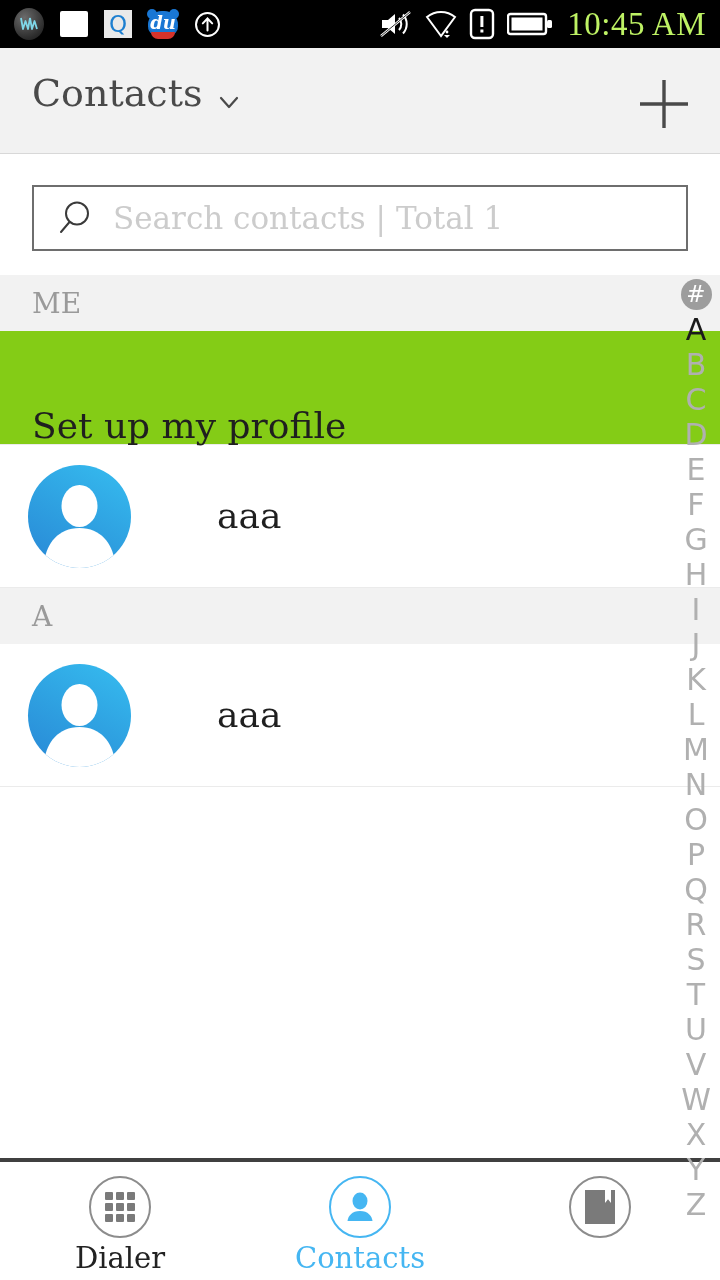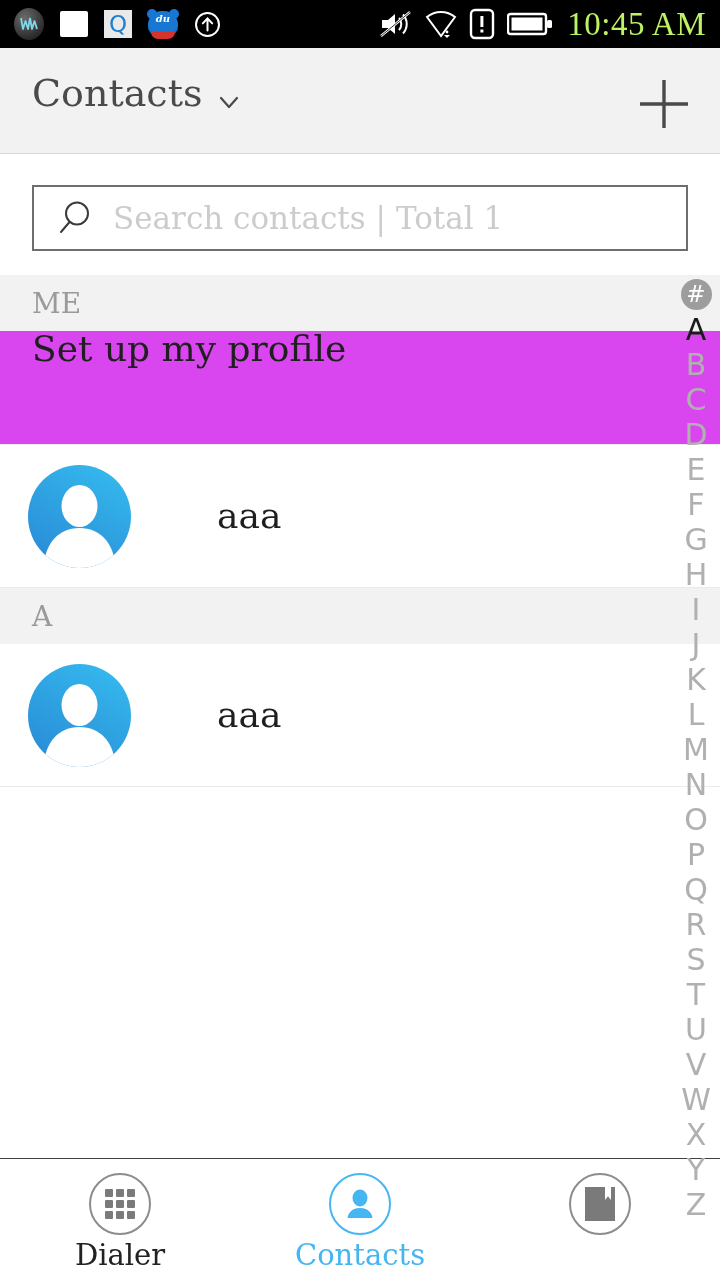--- a/index.html
+++ b/index.html
@@ -116,21 +116,21 @@
     background: #d5332b;
   }
   .ic-du .du-txt {
     position: absolute;
     left: 0; top: 4px;
     width: 30px;
     text-align: center;
     font-family: "DejaVu Serif", serif;
     font-style: italic;
     font-weight: bold;
-    font-size: 10px;
+    font-size: 18px;
     color: #ffffff;
     line-height: 1;
   }
 
   .ic-uparrow {
     width: 27px; height: 27px;
   }
 
   .ic-mute svg, .ic-wifi svg, .ic-sim svg, .ic-batt svg { display: block; }
 
@@ -218,24 +218,24 @@
     display: flex;
     align-items: center;
     padding-left: 32px;
     box-sizing: border-box;
     color: #9a9a9a;
     font-size: 28px;
   }
   .profile-row {
     height: 114px;
     display: flex;
-    align-items: flex-start;
+    align-items: flex-end;
     padding-left: 32px;
     box-sizing: border-box;
-    background: #d946ef;
+    background: #84cc16;
     border-bottom: 1px solid #ebebeb;
   }
   .profile-row .txt {
     font-size: 36px;
     color: #1f1f1f;
     line-height: 1;
   }
   .contact-row {
     height: 143px;
     display: flex;
@@ -303,21 +303,21 @@
   .index-letter.active {
     color: #1a1a1a;
   }
 
   
   .bottom-nav {
     position: absolute;
     left: 0; bottom: 0;
     width: 720px; height: 122px;
     background: #ffffff;
-    border-top: 1px solid #404040;
+    border-top: 4px solid #404040;
     display: flex;
     box-sizing: border-box;
   }
   .nav-item {
     flex: 1 1 0;
     display: flex;
     flex-direction: column;
     align-items: center;
     justify-content: flex-start;
     padding-top: 14px;

